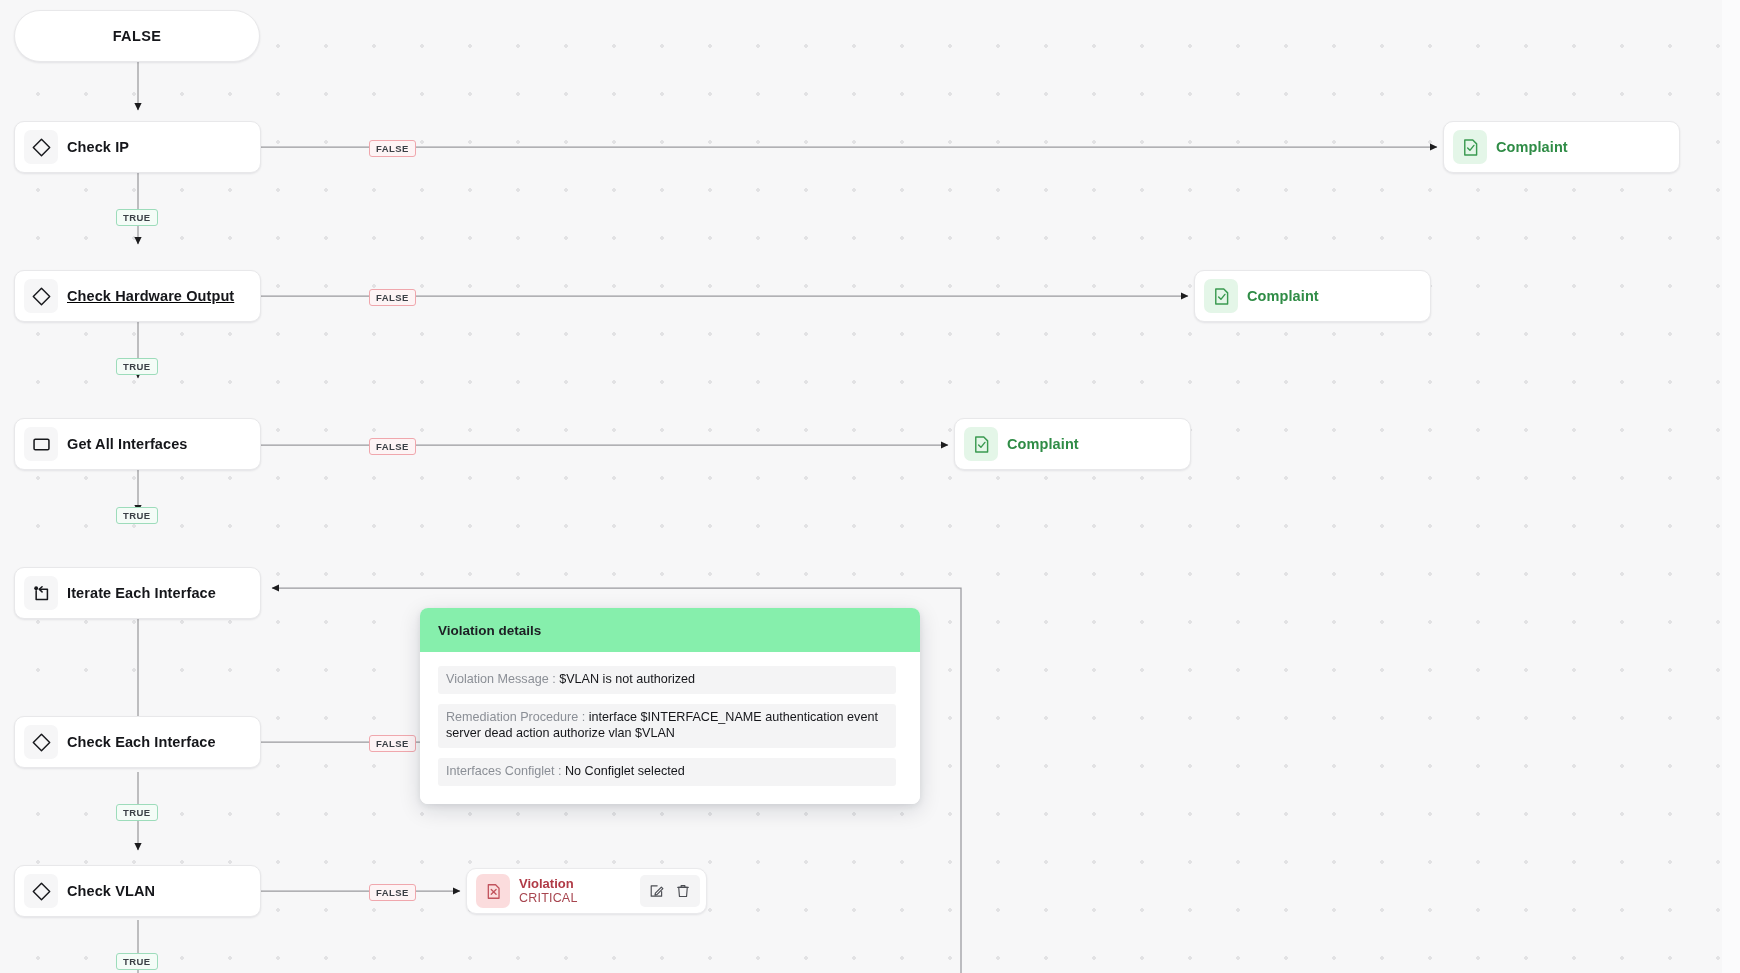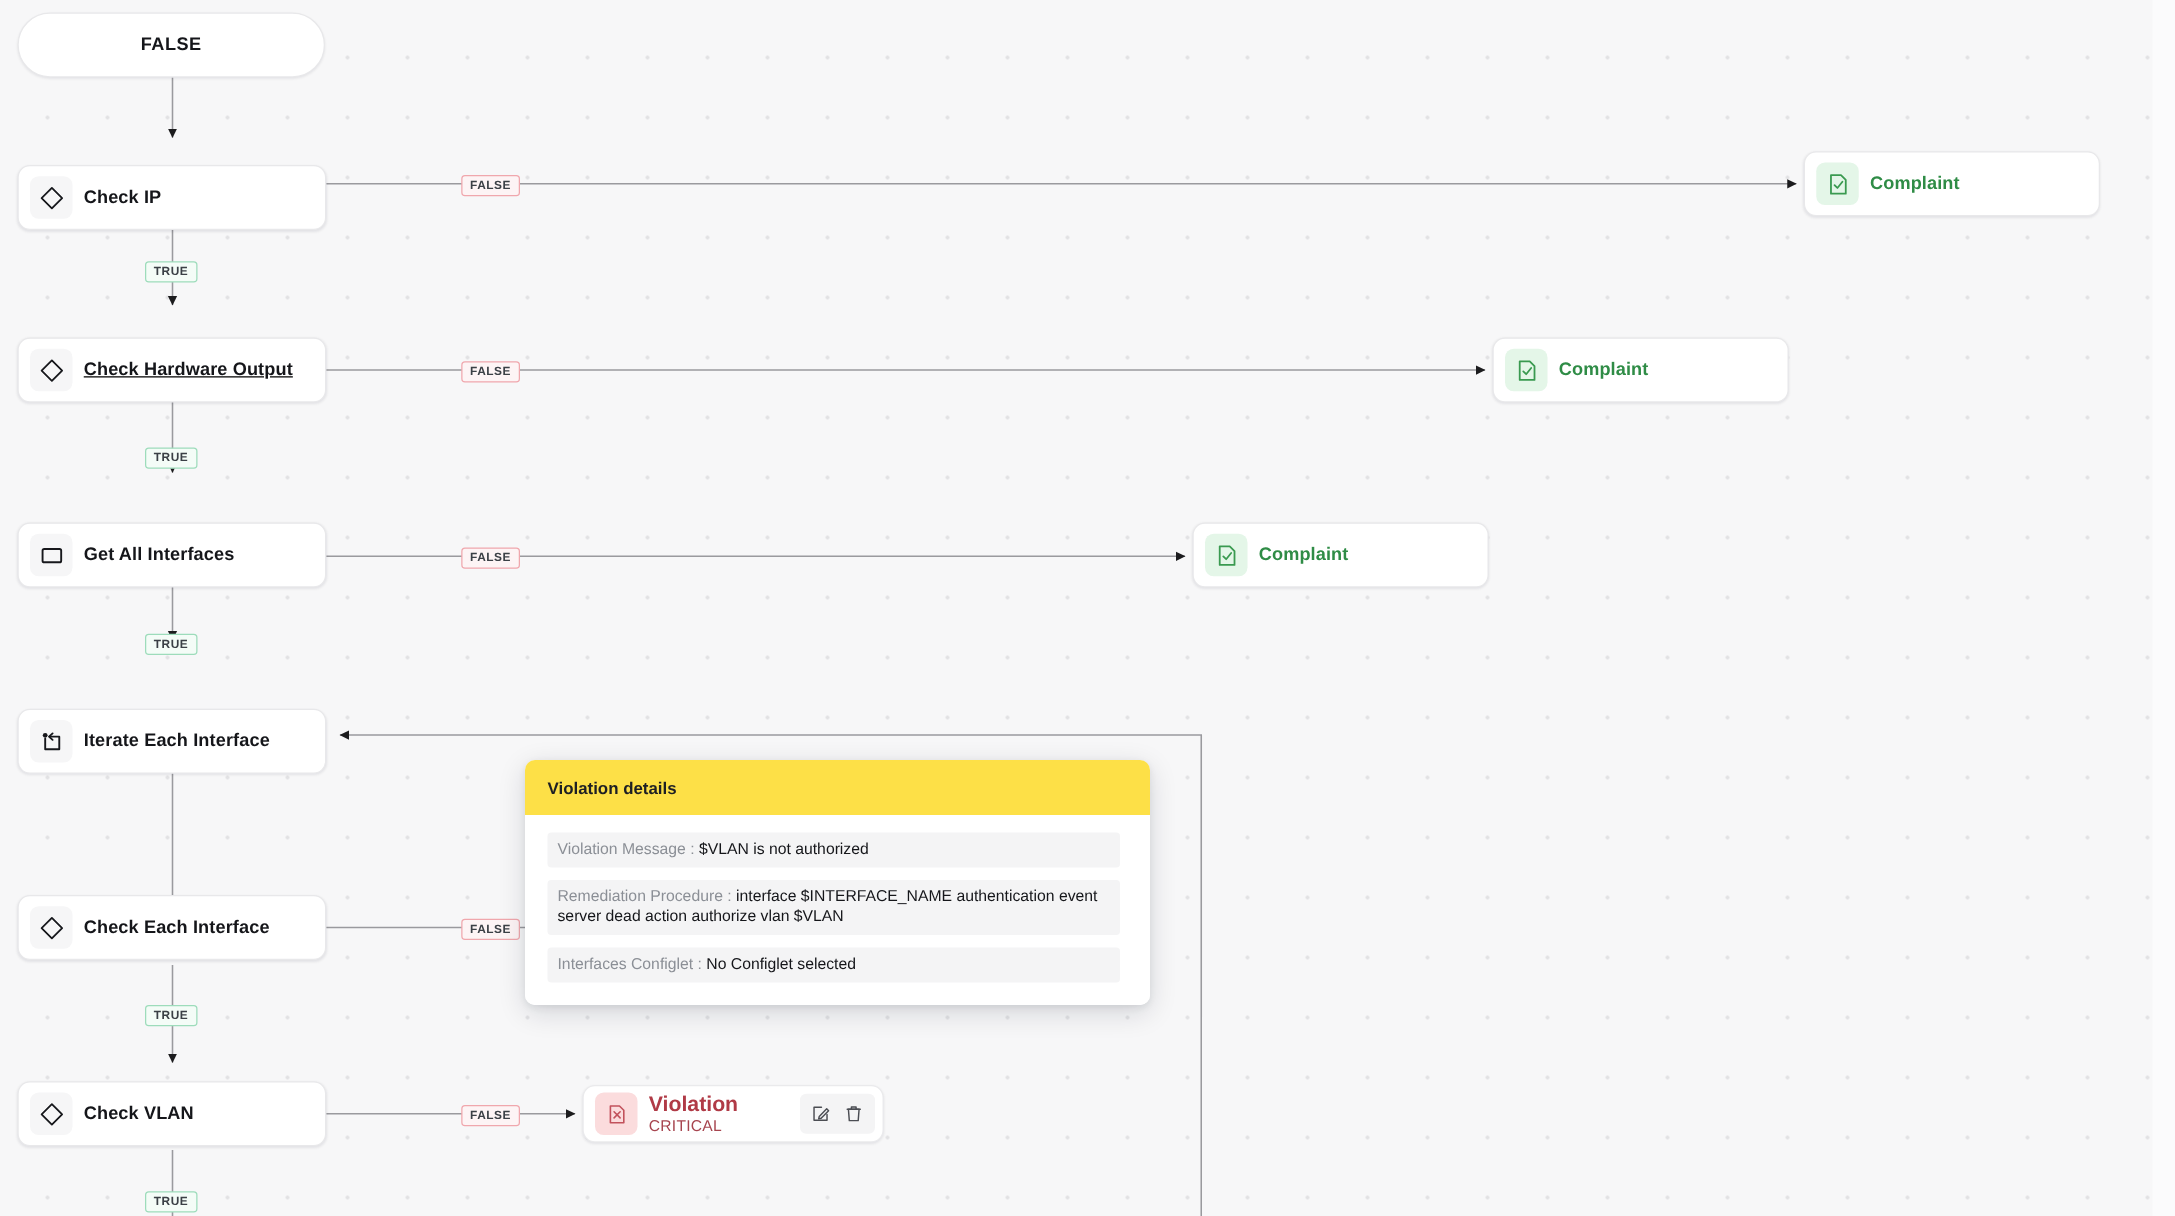--- a/index.html
+++ b/index.html
@@ -99,21 +99,21 @@
     align-items: center;
   }
   .violation-texts {
     display: flex;
     flex-direction: column;
     justify-content: center;
     line-height: 1.18;
     flex: 1 1 auto;
   }
   .violation-title {
-    font-size: 17px;
+    font-size: 13px;
     font-weight: 700;
     color: #b03a46;
   }
   .violation-sub {
     font-size: 12.5px;
     font-weight: 400;
     color: #a7454f;
     letter-spacing: .2px;
   }
   .violation-actions {
@@ -161,21 +161,21 @@
     left: 420px;
     top: 608px;
     width: 500px;
     background: #ffffff;
     border-radius: 8px;
     box-shadow: 0 6px 22px rgba(16,24,40,.14), 0 2px 6px rgba(16,24,40,.08);
     overflow: hidden;
     z-index: 40;
   }
   #vd-header {
-    background: #fde047;
+    background: #86efac;
     padding: 15px 18px 14px 18px;
     font-size: 13.5px;
     font-weight: 700;
     color: #1d1f24;
   }
   #vd-body {
     padding: 14px 24px 18px 18px;
     background: #ffffff;
   }
   .vd-row {
@@ -236,21 +236,21 @@
       <path d="M261,891 L460,891" marker-end="url(#arw)"></path>
 
       <path d="M961,973 L961,588 L272,588" marker-end="url(#arw)"></path>
     </g>
   </svg>
 
   <div class="node start" style="left:14px; top:10px; width:246px;">
     <span class="node-label">FALSE</span>
   </div>
 
-  <div class="node" style="left:14px; top:132px; width:247px;">
+  <div class="node" style="left:14px; top:121px; width:247px;">
     <span class="node-icon plain">
       <svg width="21" height="21" viewBox="0 0 22 22">
           <path d="M11 2.4 L19.6 11 L11 19.6 L2.4 11 Z" fill="none" stroke="#17181c" stroke-width="1.5" stroke-linejoin="round"></path>
         </svg>
     </span>
     <span class="node-label">Check IP</span>
   </div>
 
   <div class="node" style="left:14px; top:270px; width:247px;text-decoration:underline;">
     <span class="node-icon plain">

